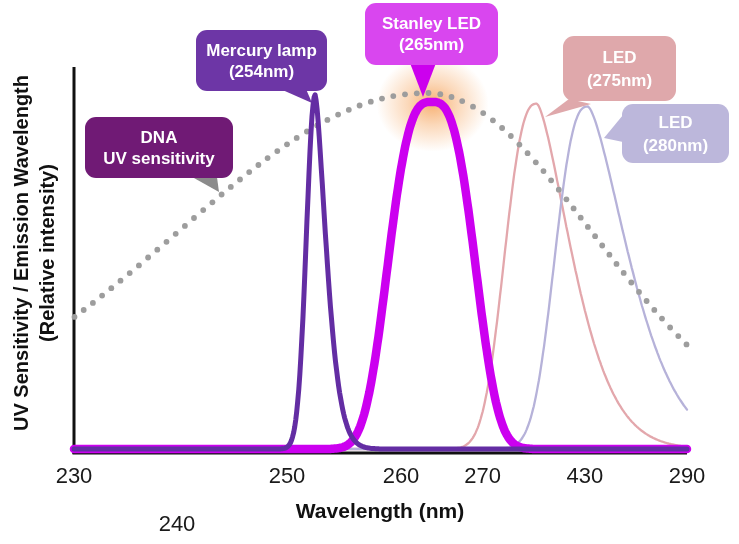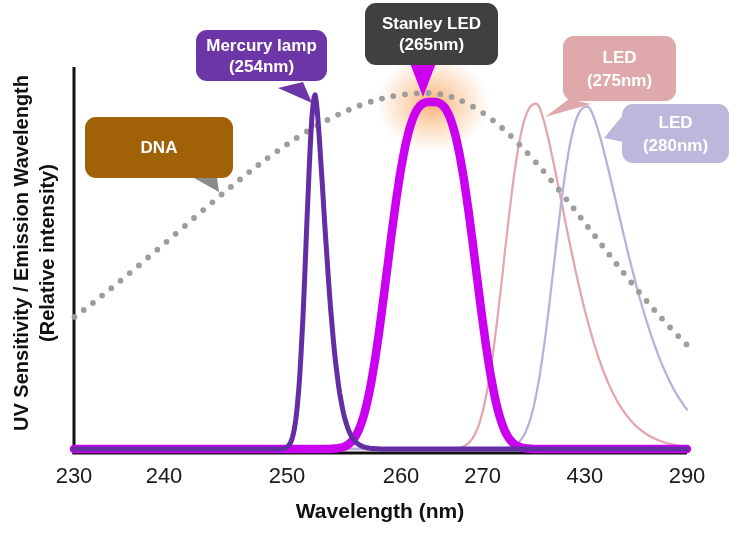--- a/index.html
+++ b/index.html
@@ -3,21 +3,21 @@
 <meta charset="utf-8">
 <style>
   html,body{margin:0;padding:0;background:#fff;}
   .stage{position:relative;width:739px;height:544px;background:#ffffff;overflow:hidden;
          font-family:"Liberation Sans",sans-serif;}
   svg.plot{position:absolute;left:0;top:0;}
   .callout{position:absolute;border-radius:11px;color:#fff;font-weight:bold;
            font-size:17px;line-height:21px;text-align:center;
            display:flex;flex-direction:column;justify-content:center;align-items:center;z-index:3;}
   .co-dna{left:85px;top:117px;width:148px;height:61px;}
-  .co-mercury{left:196px;top:30px;width:131px;height:51px;}
+  .co-mercury{left:196px;top:30px;width:131px;height:61px;}
   .co-stanley{left:365px;top:3px;width:133px;height:62px;}
   .co-led275{left:563px;top:36px;width:113px;height:65px;line-height:23px;}
   .co-led280{left:622px;top:104px;width:107px;height:59px;line-height:23px;}
   .ylabel{position:absolute;left:-166px;top:227px;width:400px;height:52px;
           transform:rotate(-90deg);text-align:center;font-weight:bold;font-size:20px;
           line-height:26px;color:#111;z-index:2;}
   .xlabel{position:absolute;left:380px;top:499px;transform:translateX(-50%);
           font-weight:bold;font-size:21px;color:#111;z-index:2;}
   .xticks .xtick{position:absolute;top:463px;transform:translateX(-50%);
           font-size:22px;color:#1a1a1a;z-index:2;}
@@ -117,40 +117,41 @@
       <polygon points="623,115 623,142 604,138" fill="#BCB7DB"></polygon>
     </svg>
 
   <div class="ylabel">
     <div>UV Sensitivity / Emission Wavelength</div>
     <div>(Relative intensity)</div>
   </div>
 
   <div class="xticks">
       <span class="xtick" style="left: 74px;">230</span>
-      <span class="xtick" style="left: 164px;">240</span>
+      <span class="xtick" style="left: 177px; margin-top: 48px;">240</span>
       <span class="xtick" style="left: 287px;">250</span>
       <span class="xtick" style="left: 401px;">260</span>
       <span class="xtick" style="left: 482.667px;">270</span>
       <span class="xtick" style="left: 584.833px;">430</span>
       <span class="xtick" style="left: 687px;">290</span>
     </div>
 
   <div class="xlabel">Wavelength (nm)</div>
 
-  <div class="callout co-dna" style="background: #a16207;">
+  <div class="callout co-dna" style="background: #701a75;">
     <div>DNA</div>
+    <div>UV sensitivity</div>
   </div>
 
   <div class="callout co-mercury" style="background: rgb(109, 54, 166);">
     <div>Mercury lamp</div>
     <div>(254nm)</div>
   </div>
 
-  <div class="callout co-stanley" style="background: #404040;">
+  <div class="callout co-stanley" style="background: #d946ef;">
     <div>Stanley LED</div>
     <div>(265nm)</div>
   </div>
 
   <div class="callout co-led275" style="background: rgb(223, 168, 171);">
     <div>LED</div>
     <div>(275nm)</div>
   </div>
 
   <div class="callout co-led280" style="background: rgb(188, 183, 219);">

